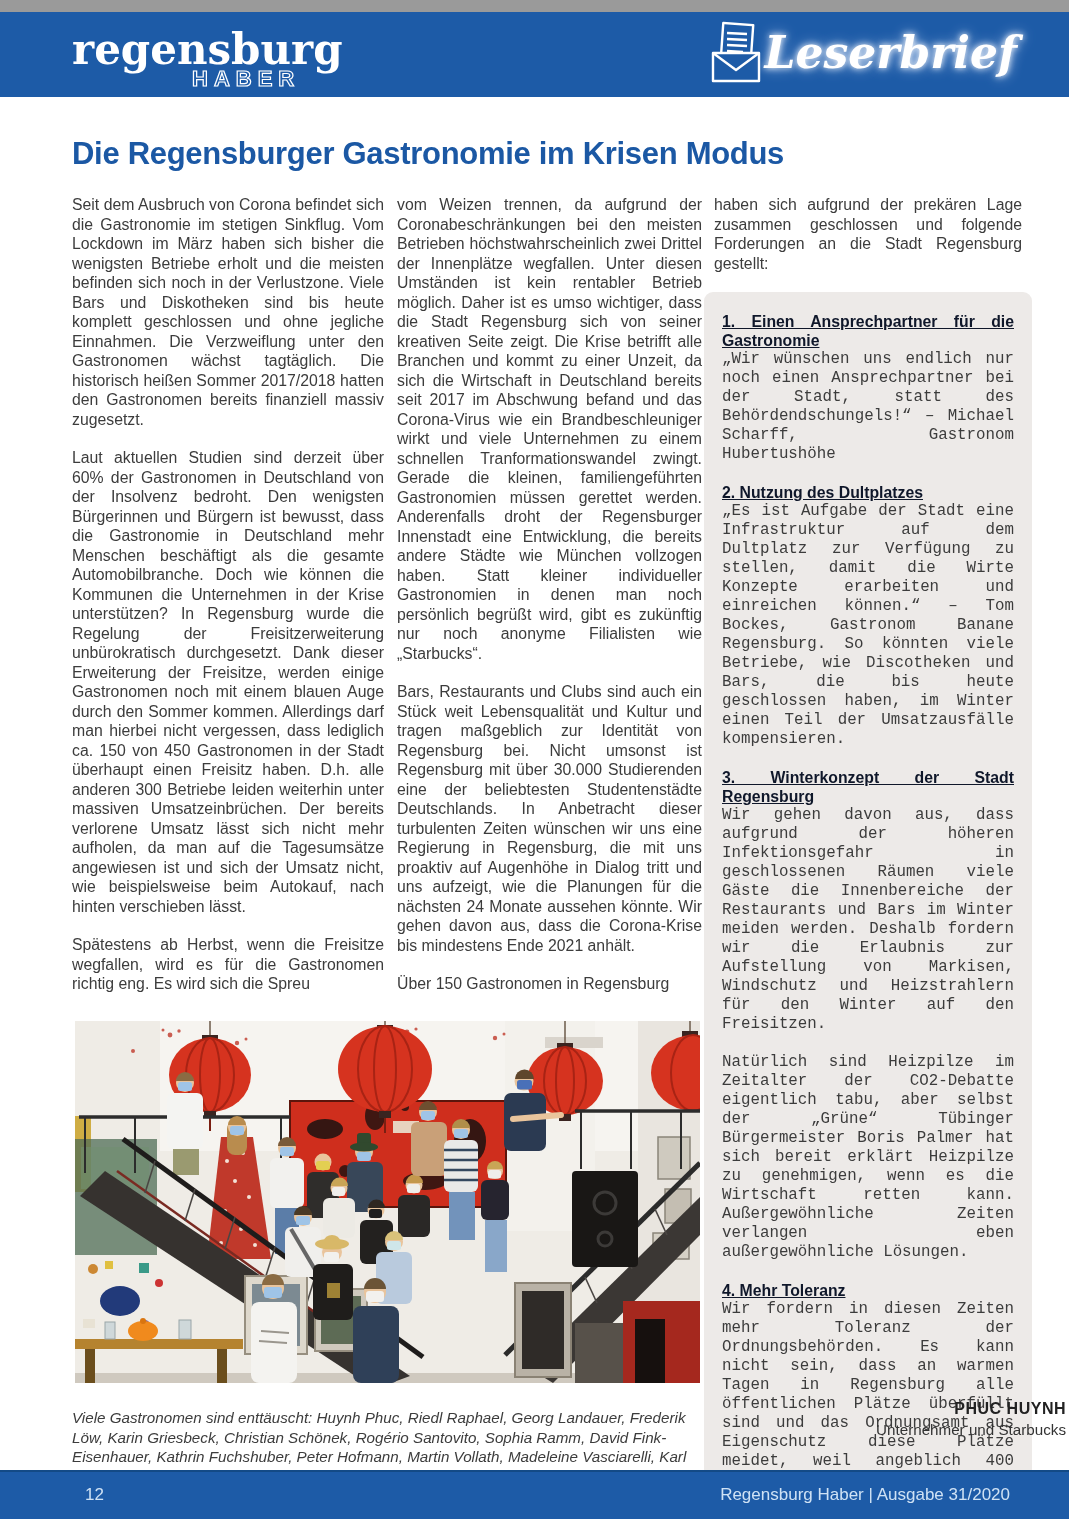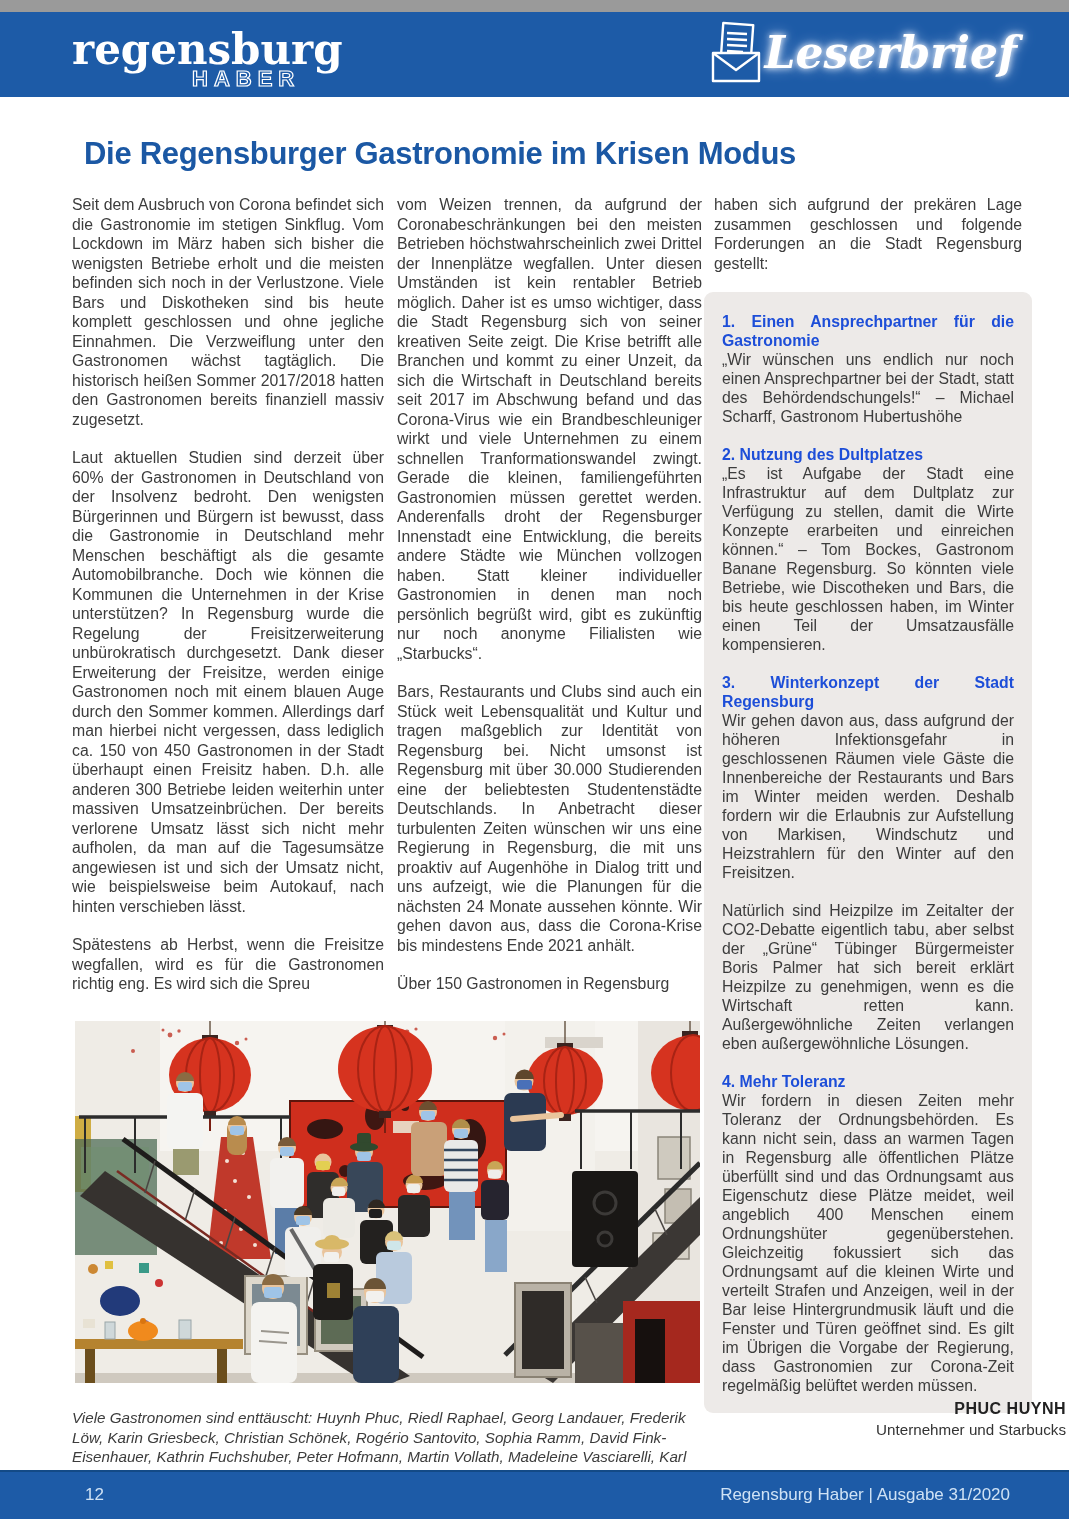--- a/index.html
+++ b/index.html
@@ -8,39 +8,39 @@
 
   
   .header-bar{position:absolute;left:0;top:0;width:1069px;height:85px;background:#1d5ba7;}
   .logo-wrap{position:absolute;left:70px;top:10px;}
   .badge-wrap{position:absolute;right:52px;top:8px;display:flex;align-items:center;}
   .badge-text{font-family:"DejaVu Serif",serif;font-style:italic;font-weight:bold;
               font-size:44px;color:#ffffff;
               text-shadow:0 0 6px rgba(255,255,255,.95),0 0 14px rgba(200,220,255,.8);}
 
   
-  .article-title{position:absolute;left:84px;top:103px;width:940px;
+  .article-title{position:absolute;left:72px;top:103px;width:940px;
                  font-size:31px;font-weight:bold;color:#1b58a4;letter-spacing:-.3px;}
 
   
   .col{position:absolute;top:183px;font-size:15.8px;line-height:19.5px;
        text-align:justify;color:#3c3c3c;}
   .col p{margin:0 0 19px 0;}
   .col p:last-child{margin-bottom:0;}
   #col1{left:72px;width:312px;}
   #col2{left:397px;width:305px;}
   #col3{left:714px;width:308px;}
 
   
   .demands-box{background:#edeae8;border-radius:9px;margin:13px -10px 0 -10px;
                padding:20px 18px 18px 18px;line-height:19px;}
   .demand{margin-top:19px;}
   .demand:first-child{margin-top:0;}
-  .demand h3{margin:0;font-size:15.8px;line-height:19px;color:#1d4ed8;font-weight:bold;}
-  .demand p{margin:0;}
+  .demand h3{margin:0;font-size:15.8px;line-height:19px;color:#0f172a;font-weight:bold;text-decoration:underline;}
+  .demand p{margin:0;font-family:Liberation Mono, monospace;}
   .demand p + p{margin-top:19px;}
 
   
   .photo-frame{position:absolute;left:75px;top:1009px;width:625px;height:362px;
                outline:1px solid #d8d4cе;}
   .photo-frame svg{display:block;}
 
   
   .photo-caption{position:absolute;left:72px;top:1381px;width:636px;
                  font-size:15.2px;line-height:19.5px;font-style:italic;color:#3c3c3c;

